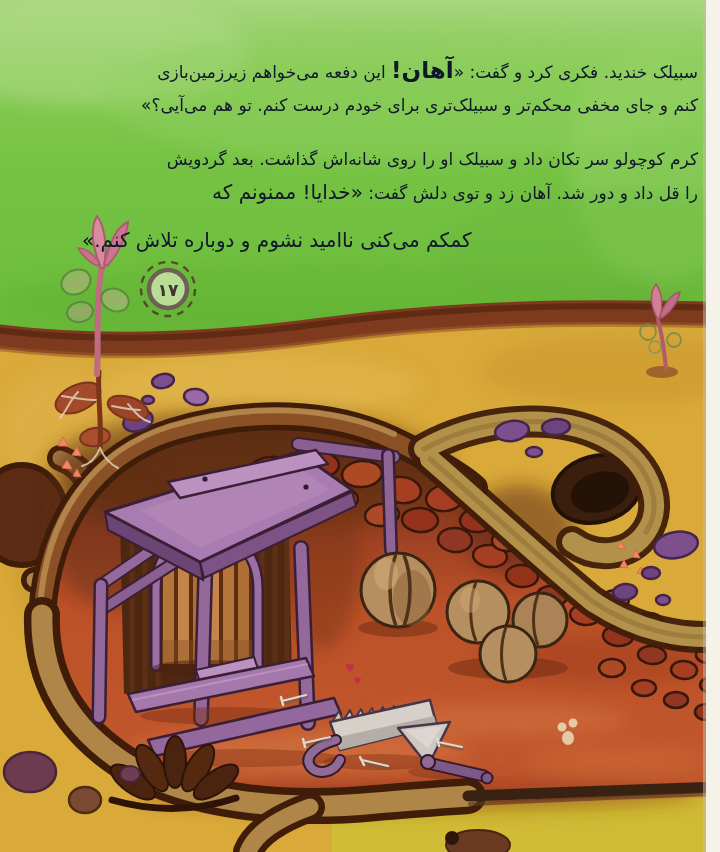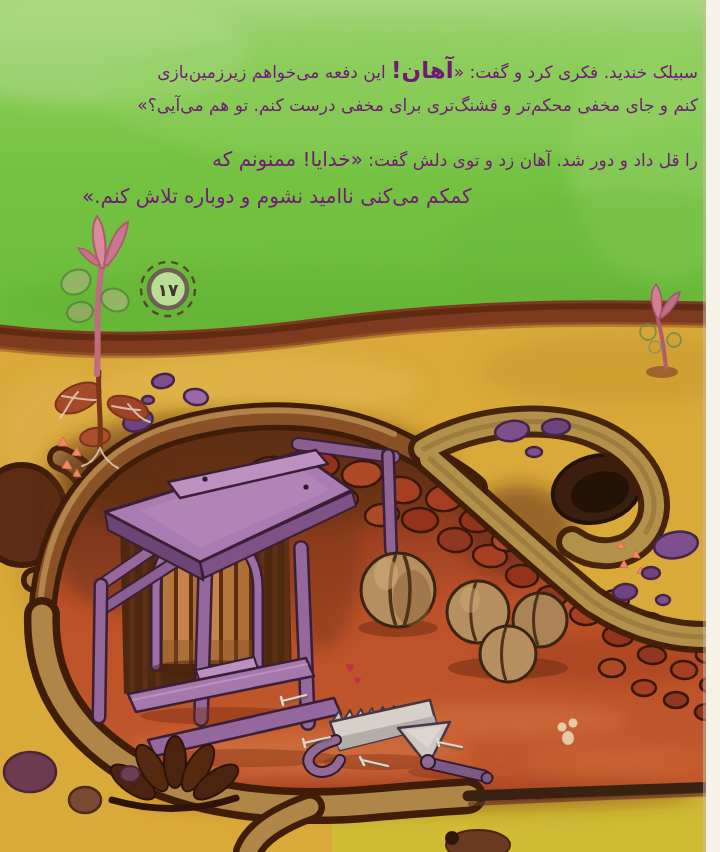--- a/index.html
+++ b/index.html
@@ -5,21 +5,21 @@
   html,body{margin:0;padding:0;background:#222;}
   .page{position:relative;width:720px;height:852px;overflow:hidden;background:#76c344;
         font-family:"DejaVu Sans",sans-serif;}
   .page svg.scene{position:absolute;inset:0;display:block;}
   .story{position:absolute;top:54px;right:22px;left:36px;z-index:5;direction:rtl;
          text-align:right;color:#251c12;}
   .story-paragraph{margin:0 0 21px 0;}
   .story-line{font-size:17px;line-height:33px;font-weight:normal;letter-spacing:0;}
   .seg-xl{font-size:23px;font-weight:bold;}
   .seg-lg{font-size:20px;font-weight:normal;}
-  .line-left{text-align:left;padding-left:46px;line-height:38px;}
+  .line-left{text-align:left;padding-left:46px;line-height:38px;margin-top:11px;}
 </style>
 </head>
 <body>
 
 <div class="page">
 
 <svg class="scene" viewBox="0 0 720 852" aria-hidden="true">
   <defs>
     <linearGradient id="grass" x1="0" y1="0" x2="0" y2="1">
       <stop offset="0" stop-color="#a8d67e"></stop>
@@ -374,24 +374,25 @@
     <circle cx="168" cy="289" r="19" fill="#b9dd95" stroke="#6e6054" stroke-width="4.5"></circle>
     <text x="168" y="296" text-anchor="middle" font-family="DejaVu Sans, sans-serif" font-size="17" font-weight="bold" fill="#3c352c">۱۷</text>
   </g>
 
   <g>
     <rect x="703" y="0" width="3" height="852" fill="#c9bca8" opacity="0.5"></rect>
     <rect x="706" y="0" width="14" height="852" fill="#f5f2ea"></rect>
   </g>
 </svg>
 
-<div class="story" id="story-text" style="color: #701a75;">
+<div class="story" id="story-text" style="color: #0f172a;">
       <div class="story-paragraph">
         <div class="story-line"><span class="">سبیلک خندید. فکری کرد و گفت: «</span><span class="seg-xl">آهان!</span><span class=""> این دفعه می‌خواهم زیرزمین‌بازی</span></div>
-        <div class="story-line"><span class="">کنم و جای مخفی محکم‌تر و قشنگ‌تری برای مخفی درست کنم. تو هم می‌آیی؟»</span></div>
+        <div class="story-line"><span class="">کنم و جای مخفی محکم‌تر و سبیلک‌تری برای خودم درست کنم. تو هم می‌آیی؟»</span></div>
       </div>
       <div class="story-paragraph">
+        <div class="story-line"><span class="">کرم کوچولو سر تکان داد و سبیلک او را روی شانه‌اش گذاشت. بعد گردویش</span></div>
         <div class="story-line"><span class="">را قل داد و دور شد. آهان زد و توی دلش گفت: </span><span class="seg-lg">«خدایا! ممنونم که</span></div>
         <div class="story-line line-left"><span class="seg-lg">کمکم می‌کنی ناامید نشوم و دوباره تلاش کنم.»</span></div>
       </div>
     </div>
 
 </div>
 
 </body></html>

